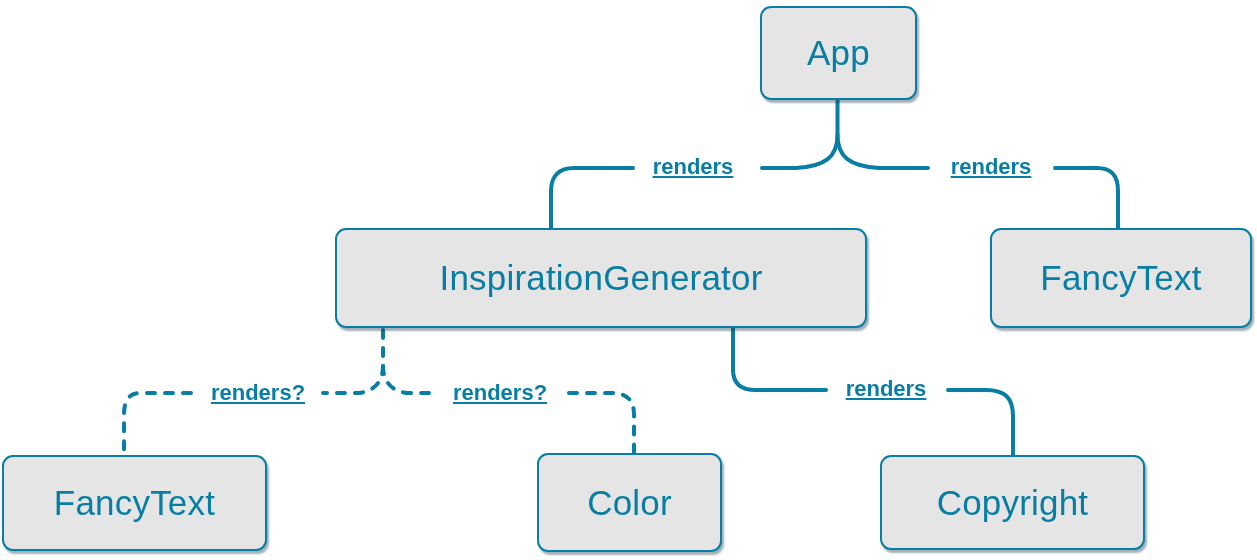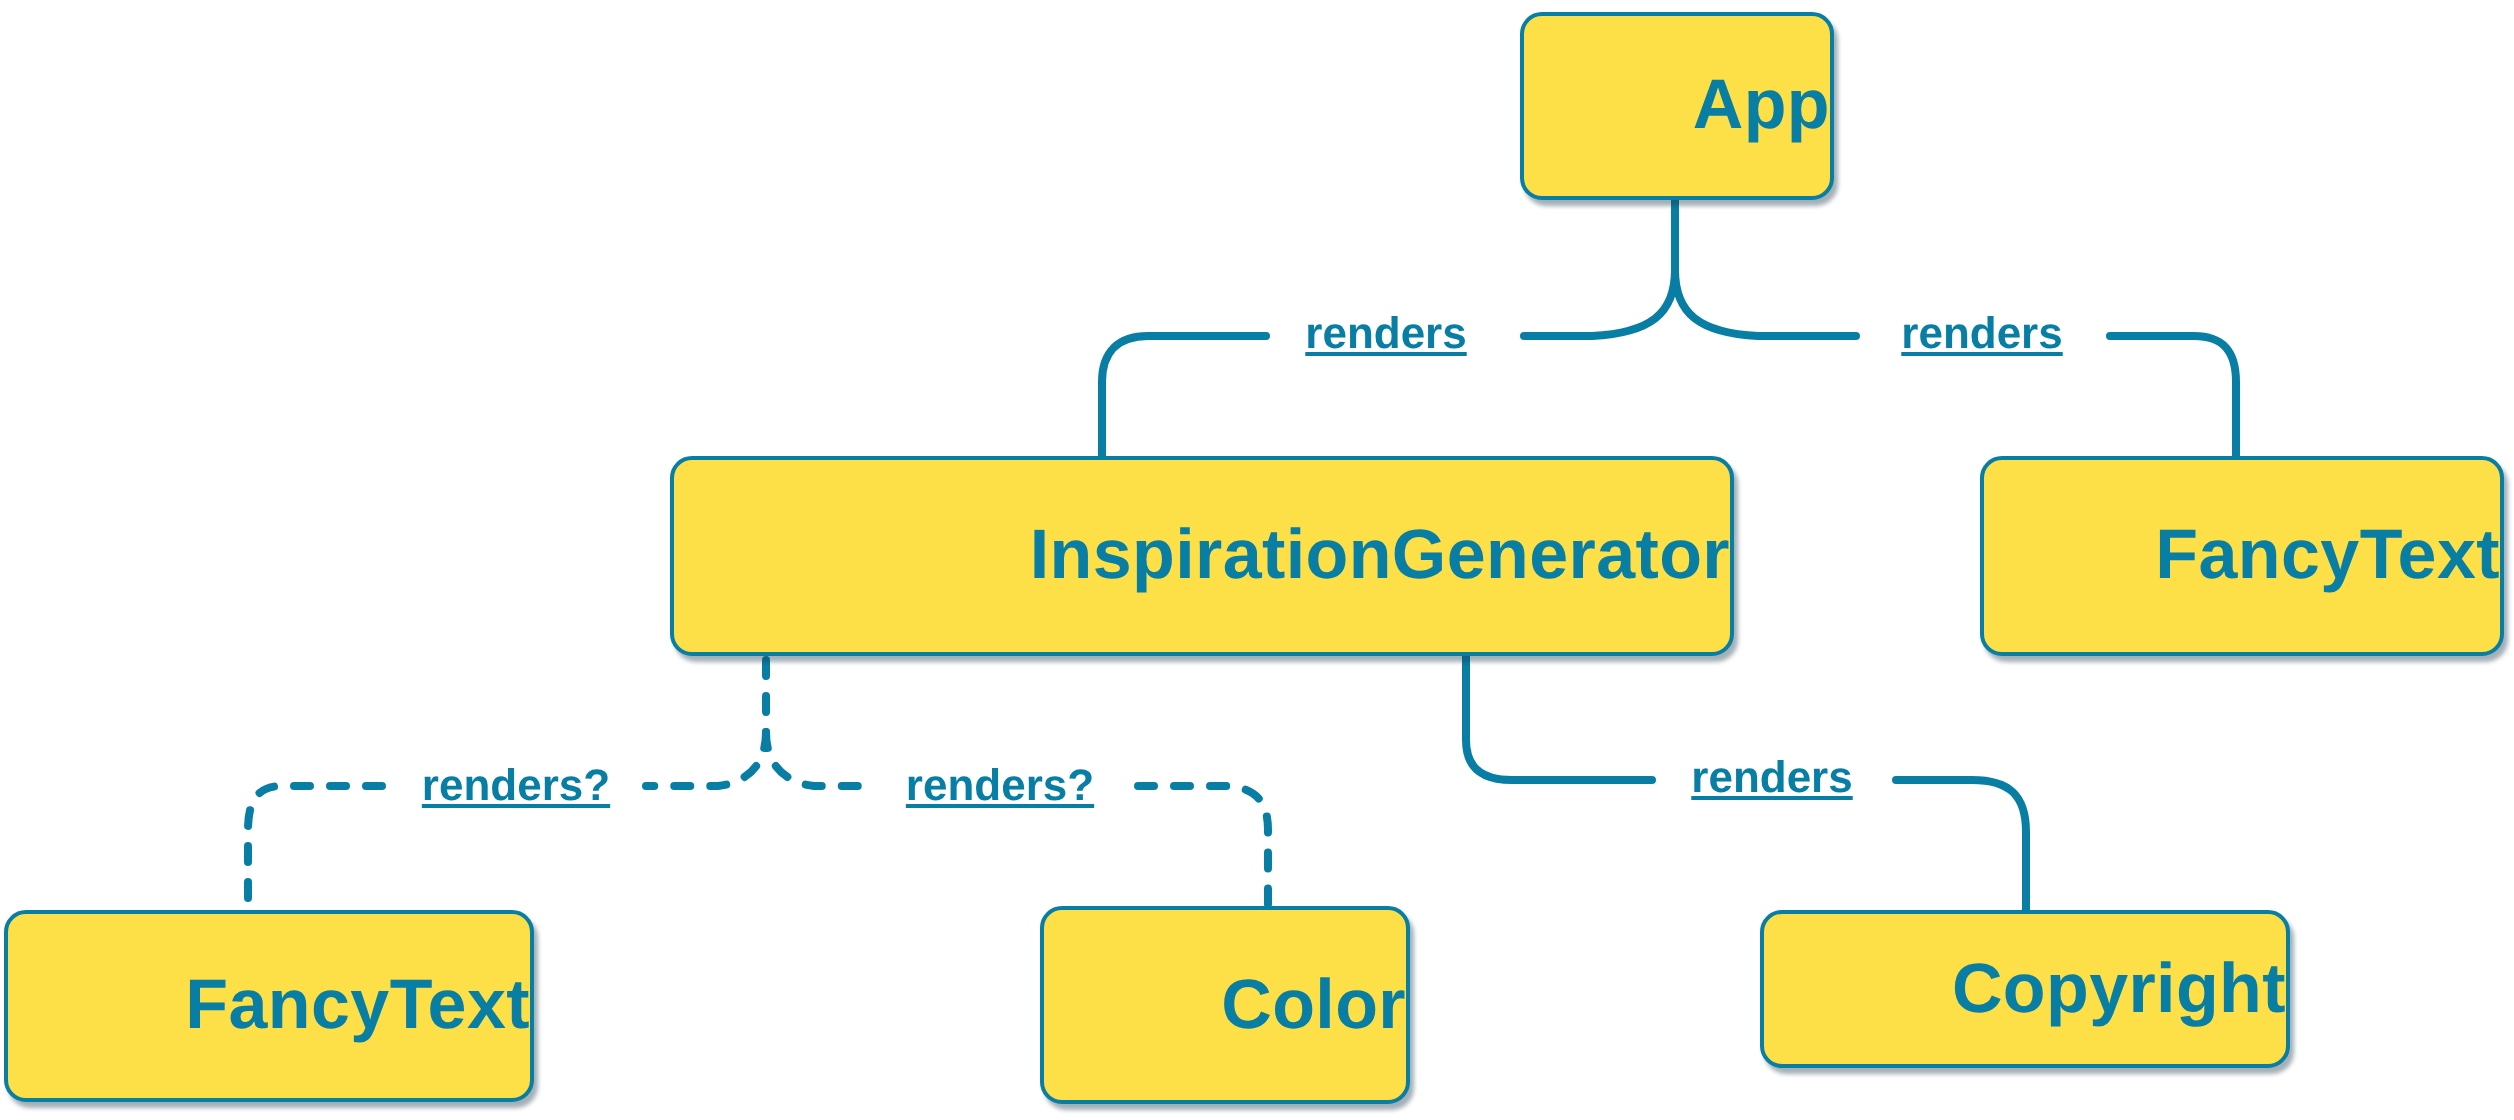--- a/index.html
+++ b/index.html
@@ -27,39 +27,39 @@
     stroke-width: 4;
     fill: none;
     stroke-linecap: round;
   }
   .edge.dashed {
     stroke-dasharray: 8 10;
   }
   .node {
     position: absolute;
     box-sizing: border-box;
-    background: #fde047;
+    background: #e5e5e5;
     border: 2.5px solid #087ea4;
     border-radius: 11px;
     box-shadow: 2px 3px 2px rgba(27, 58, 75, 0.40);
     display: flex;
     align-items: center;
-    justify-content: flex-end;
+    justify-content: center;
     color: #087ea4;
     font-size: 35px;
-    font-weight: 700;
+    font-weight: 400;
     letter-spacing: 0.2px;
     white-space: nowrap;
   }
   .node-app            { left: 760px;  top: 6px;   width: 157px; height: 94px; }
   .node-inspiration    { left: 335px;  top: 228px; width: 532px; height: 100px; }
   .node-fancy-top      { left: 990px;  top: 228px; width: 262px; height: 100px; }
   .node-fancy-bottom   { left: 2px;    top: 455px; width: 265px; height: 96px; }
-  .node-color          { left: 520px;  top: 453px; width: 185px; height: 99px; }
-  .node-copyright      { left: 880px;  top: 455px; width: 265px; height: 79px; }
+  .node-color          { left: 537px;  top: 453px; width: 185px; height: 99px; }
+  .node-copyright      { left: 880px;  top: 455px; width: 265px; height: 95px; }
   .edge-label {
     position: absolute;
     transform: translate(-50%, -50%);
     color: #087ea4;
     font-size: 22px;
     font-weight: 700;
     white-space: nowrap;
     text-decoration: underline;
   }
   .label-1 { left: 693px;  top: 167px; }

